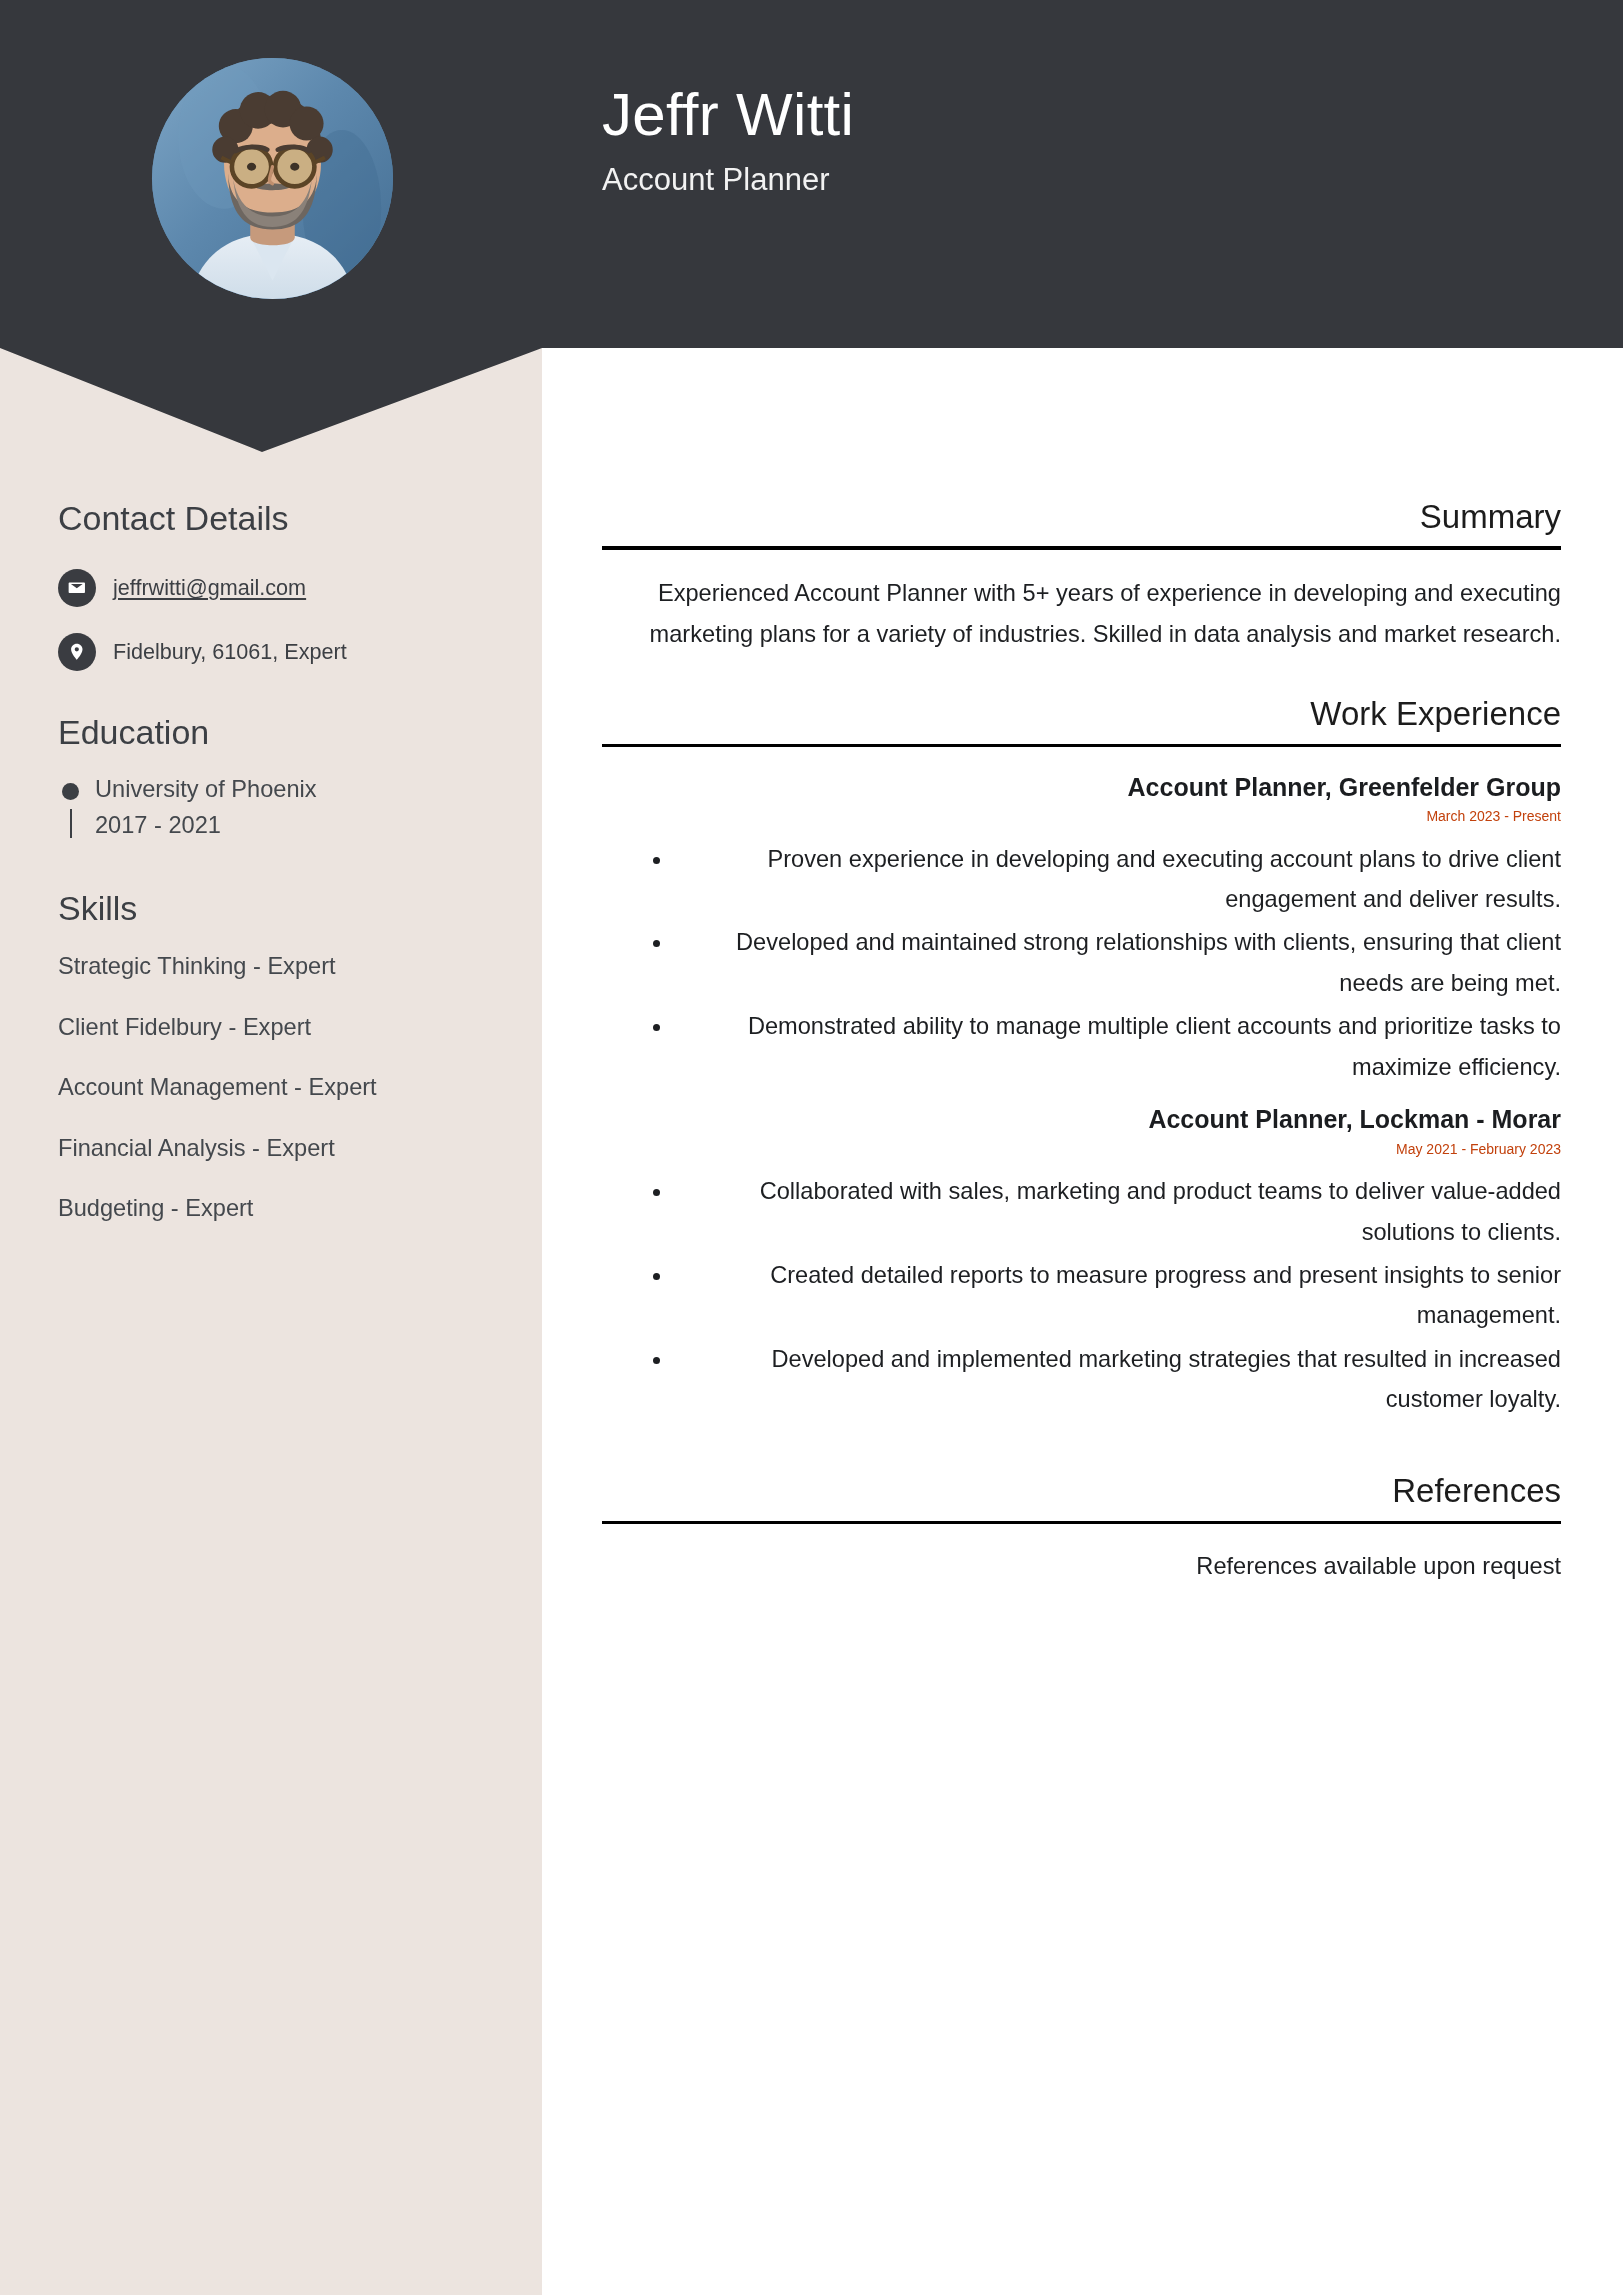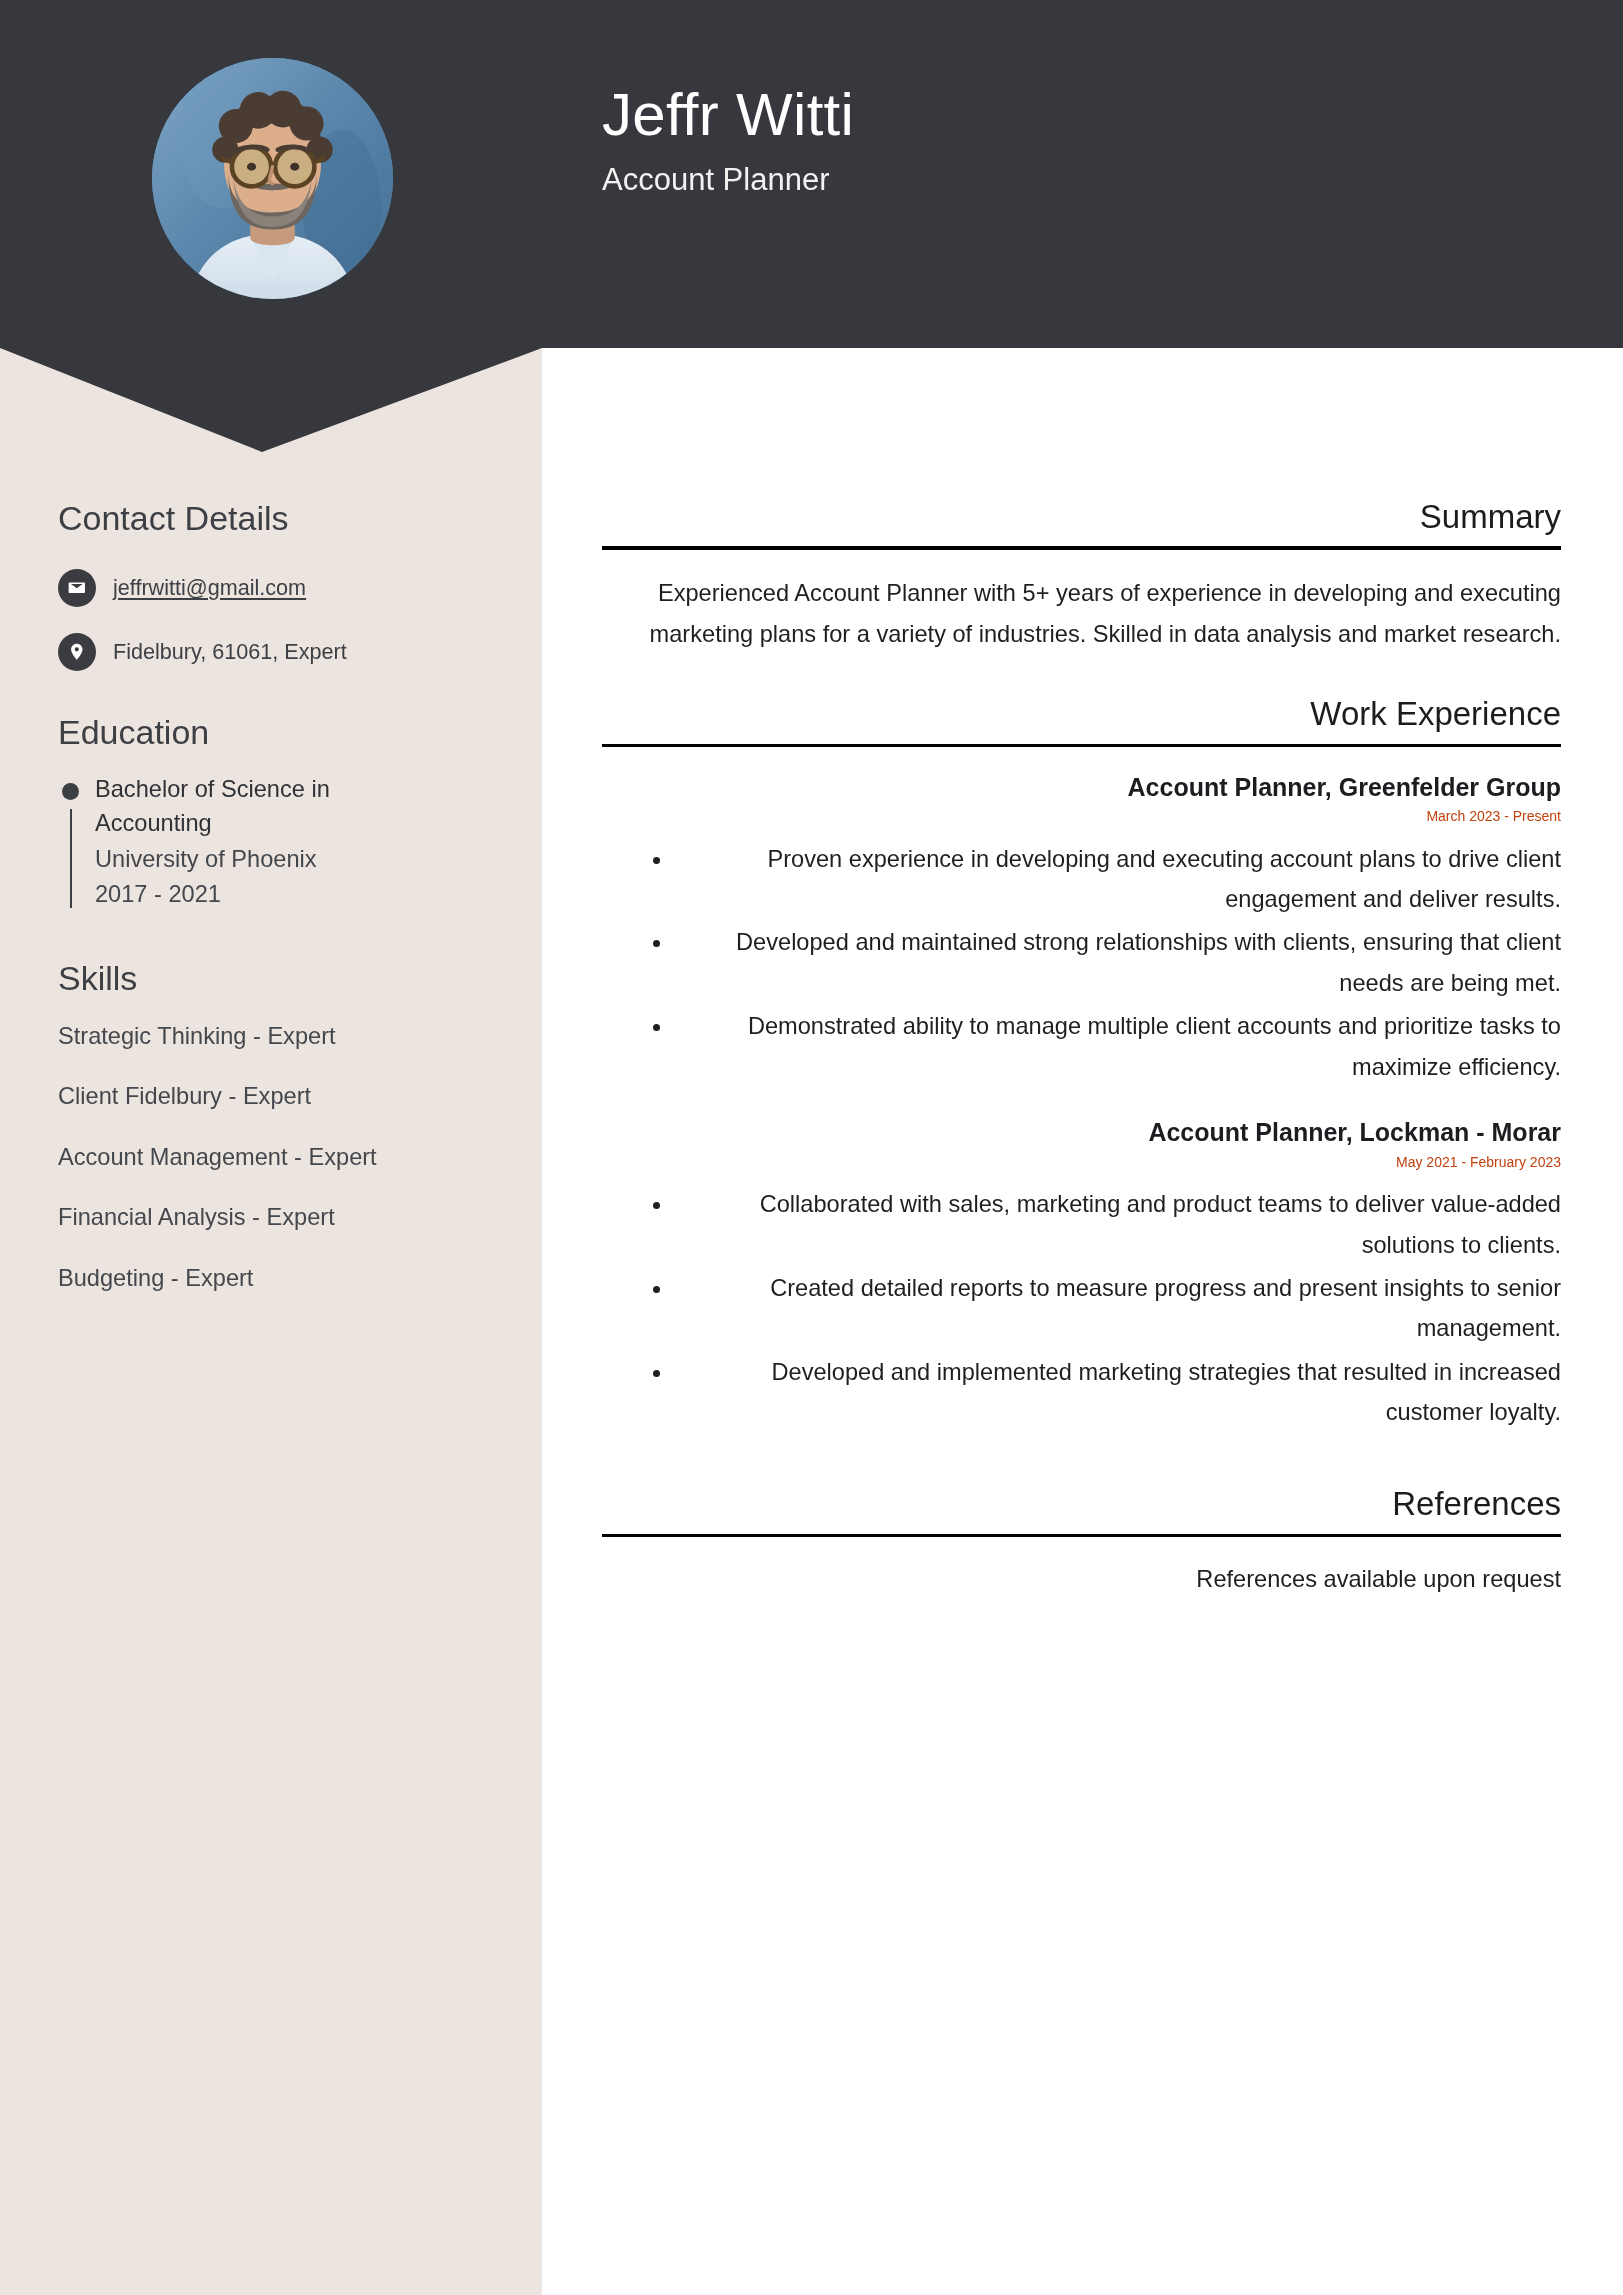--- a/index.html
+++ b/index.html
@@ -205,21 +205,21 @@
 
   .section-body { margin-top: 23.6px; }
 
   .summary-text {
     font-size: 23.6px;
     color: #1d1f22;
     line-height: 1.72;
   }
 
   
-  .job { margin-bottom: 29px; }
+  .job { margin-bottom: 16px; }
   .job:last-child { margin-bottom: 0; }
   .job-role {
     font-size: 25px;
     font-weight: bold;
     color: #1b1d20;
     line-height: 1.3;
   }
   .job-dates {
     font-size: 14px;
     color: #c2410c;
@@ -343,21 +343,20 @@
 
       </div>
     </div>
 
     <div class="education-block">
       <div class="side-heading">Education</div>
       <div class="edu-items">
         <div class="edu-item">
           <span class="edu-bullet"></span>
           <span class="edu-line"></span>
-          <div class="edu-degree">Bachelor of Science in Accounting</div>
           <div class="edu-school">University of Phoenix</div>
           <div class="edu-dates">2017 - 2021</div>
         </div>
       </div>
     </div>
 
     <div class="skills-block">
       <div class="side-heading">Skills</div>
       <div class="skill-list">
         <div class="skill-item">Strategic Thinking - Expert</div>

